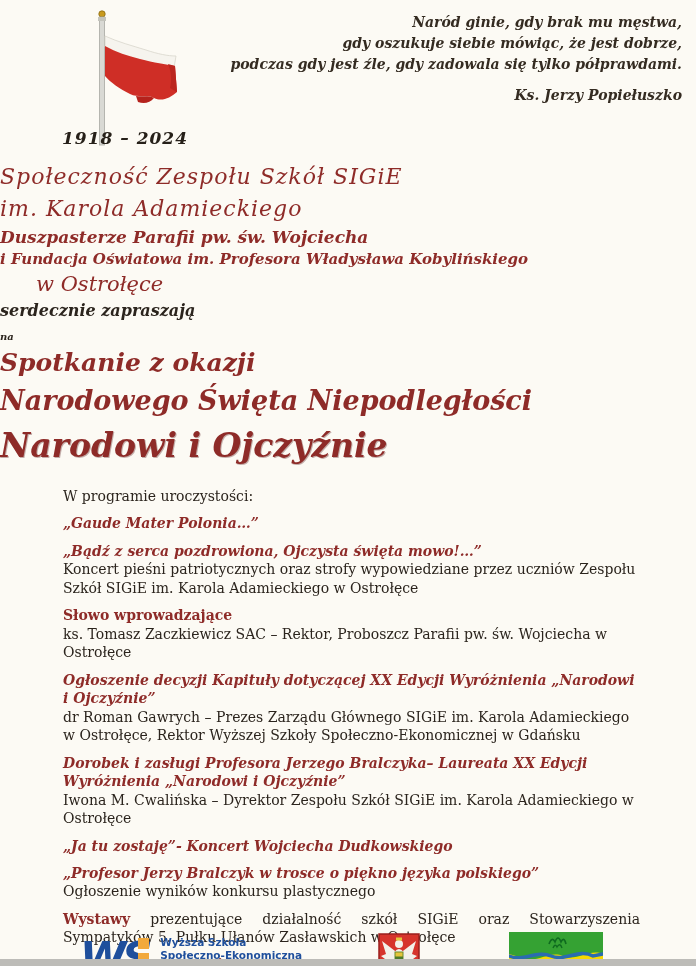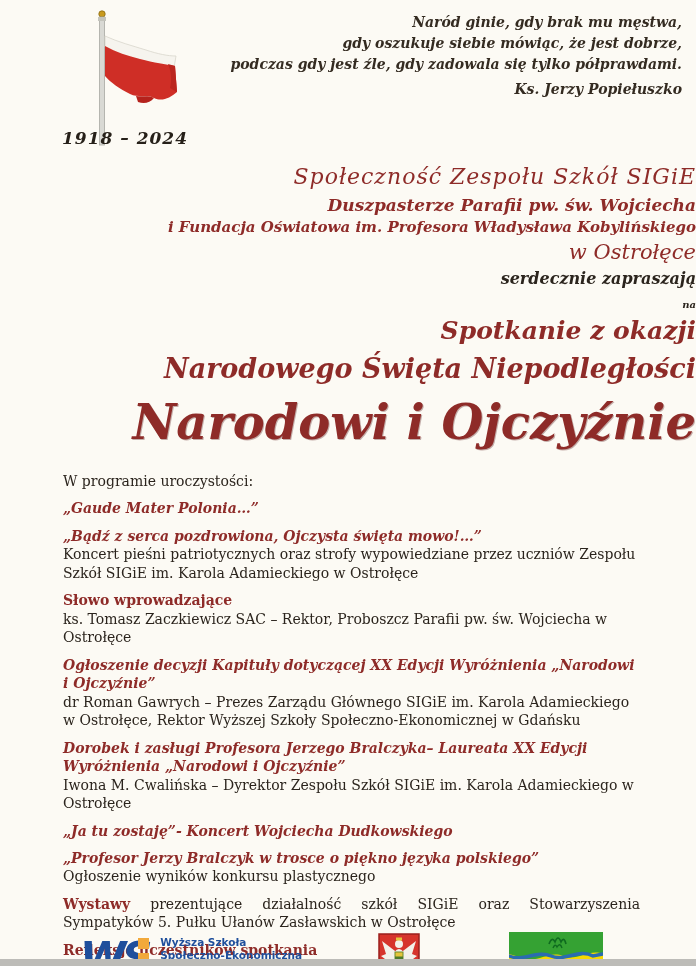--- a/index.html
+++ b/index.html
@@ -18,35 +18,35 @@
     position:absolute;left:62px;top:128px;
     font-size:17px;font-weight:bold;font-style:italic;color:#262019;
     letter-spacing:1px;
   }
   .quote{
     position:absolute;top:12px;right:14px;
     text-align:right;
     font-size:14px;font-weight:bold;font-style:italic;
     line-height:1.5;color:#342b21;
   }
-  .quote .author{margin-top:4px;}
+  .quote .author{margin-top:10px;}
   
-  .centerblock{text-align:right;}
+  .centerblock{text-align:left;}
   .red{color:#8e2b28;}
   .inv-line1{font-size:22px;font-style:italic;margin-top:6px;letter-spacing:1px;}
   .inv-line2{font-size:22px;font-style:italic;margin-top:7px;letter-spacing:1px;}
   .inv-line3{font-size:17px;font-weight:bold;font-style:italic;margin-top:6px;}
   .inv-line4{font-size:15px;font-weight:bold;font-style:italic;margin-top:3px;}
   .inv-line5{font-size:21px;font-style:italic;margin-top:4px;padding-left:36px;}
   .inv-invite{font-size:16px;font-weight:bold;font-style:italic;color:#2b241d;margin-top:5px;}
   .inv-na{font-size:10px;font-weight:bold;font-style:italic;color:#2b241d;margin-top:11px;}
   .title1{font-size:25px;font-weight:bold;font-style:italic;margin-top:6px;}
   .title2{font-size:27px;font-weight:bold;font-style:italic;margin-top:8px;}
   .title3{
-    font-size:48px;font-weight:bold;font-style:italic;margin-top:10px;
+    font-size:33px;font-weight:bold;font-style:italic;margin-top:10px;
     text-shadow:1px 1px 0 rgba(90,30,30,.35);
   }
   
   .program{margin:22px 56px 0 63px;font-size:14px;line-height:1.32;}
   .prog-heading{color:#2b241d;margin-bottom:8px;}
   .prog-item{margin-top:9px;}
   .lead-italic{color:#8e2b28;font-weight:bold;font-style:italic;}
   .lead-plain{color:#8e2b28;font-weight:bold;}
   .detail{color:#2b241d;}
   .justify{text-align:justify;}
@@ -102,20 +102,21 @@
     <div class="quote">
       <div>Naród ginie, gdy brak mu męstwa,</div>
       <div>gdy oszukuje siebie mówiąc, że jest dobrze,</div>
       <div>podczas gdy jest źle, gdy zadowala się tylko półprawdami.</div>
       <div class="author">Ks. Jerzy Popiełuszko</div>
     </div>
   </div>
 
   <div class="centerblock">
     <div class="inv-line1 red">Społeczność Zespołu Szkół SIGiE</div>
+    <div class="inv-line2 red">im. Karola Adamieckiego</div>
     <div class="inv-line3 red">Duszpasterze Parafii pw. św. Wojciecha</div>
     <div class="inv-line4 red">i Fundacja Oświatowa im. Profesora Władysława Kobylińskiego</div>
     <div class="inv-line5 red">w Ostrołęce</div>
     <div class="inv-invite">serdecznie zapraszają</div>
     <div class="inv-na">na</div>
     <div class="title1 red">Spotkanie z okazji</div>
     <div class="title2 red">Narodowego Święta Niepodległości</div>
     <div class="title3 red">Narodowi i Ojczyźnie</div>
   </div>
 

